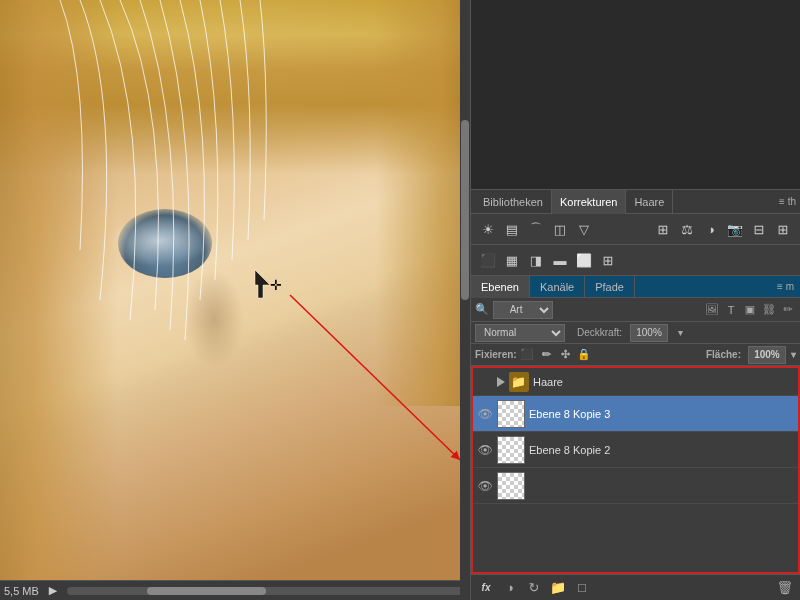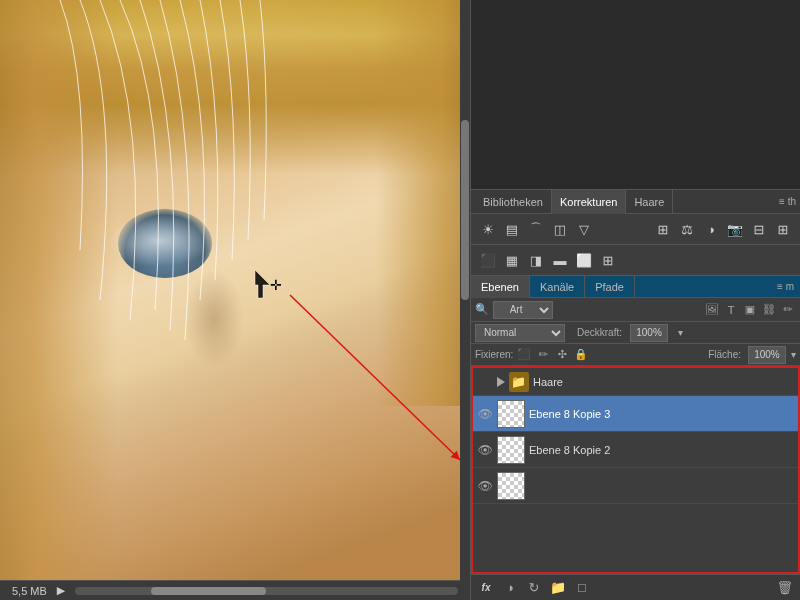--- a/index.html
+++ b/index.html
@@ -40,21 +40,21 @@
     .canvas-bottom-bar {
       position: absolute;
       bottom: 0;
       left: 0;
       right: 0;
       height: 20px;
       background: #3a3a3a;
       border-top: 1px solid #555;
       display: flex;
       align-items: center;
-      padding: 0 12px;
+      padding: 0 4px;
       gap: 8px;
     }
 
     .play-btn {
       width: 12px;
       height: 12px;
       display: flex;
       align-items: center;
       justify-content: center;
       cursor: pointer;
@@ -268,20 +268,21 @@
 
     
     .fix-row {
       display: flex;
       align-items: center;
       height: 22px;
       padding: 2px 4px;
       gap: 3px;
       border-bottom: 1px solid #555;
       background: #3d3d3d;
+      font-weight: bold;
     }
 
     .fix-label {
       font-size: 10px;
       color: #aaa;
     }
 
     .fix-icon {
       width: 16px;
       height: 16px;

